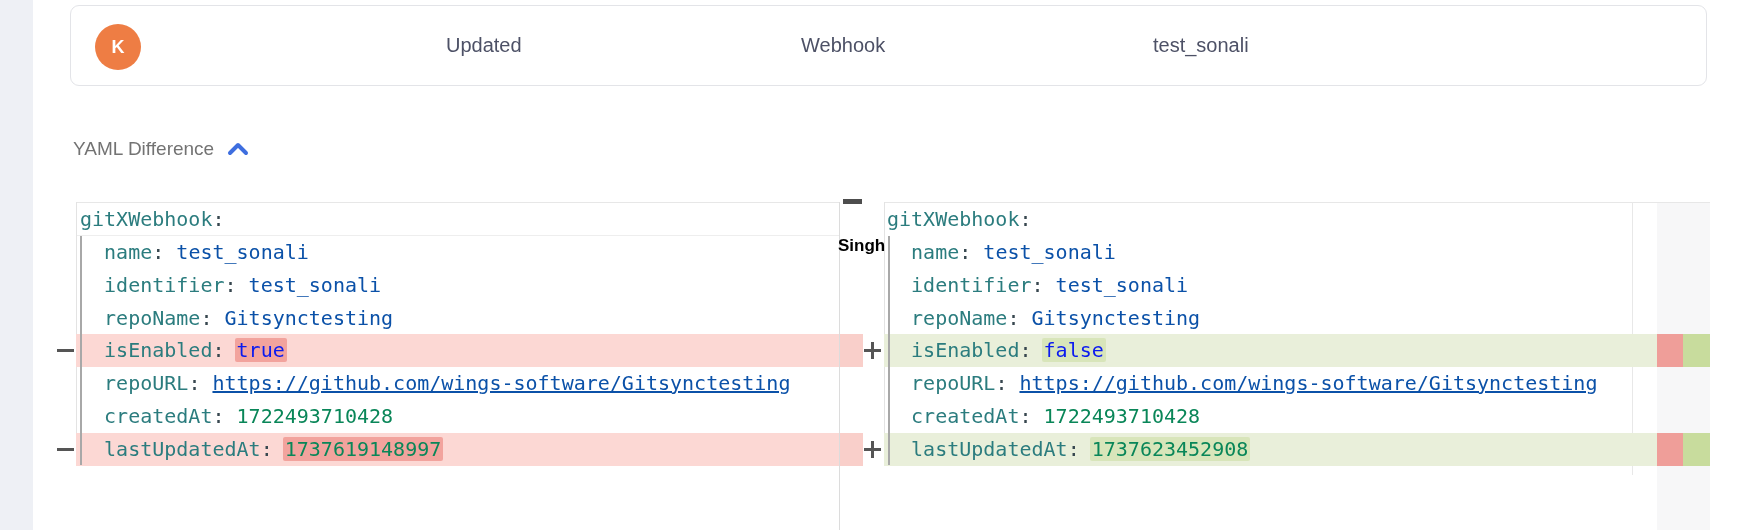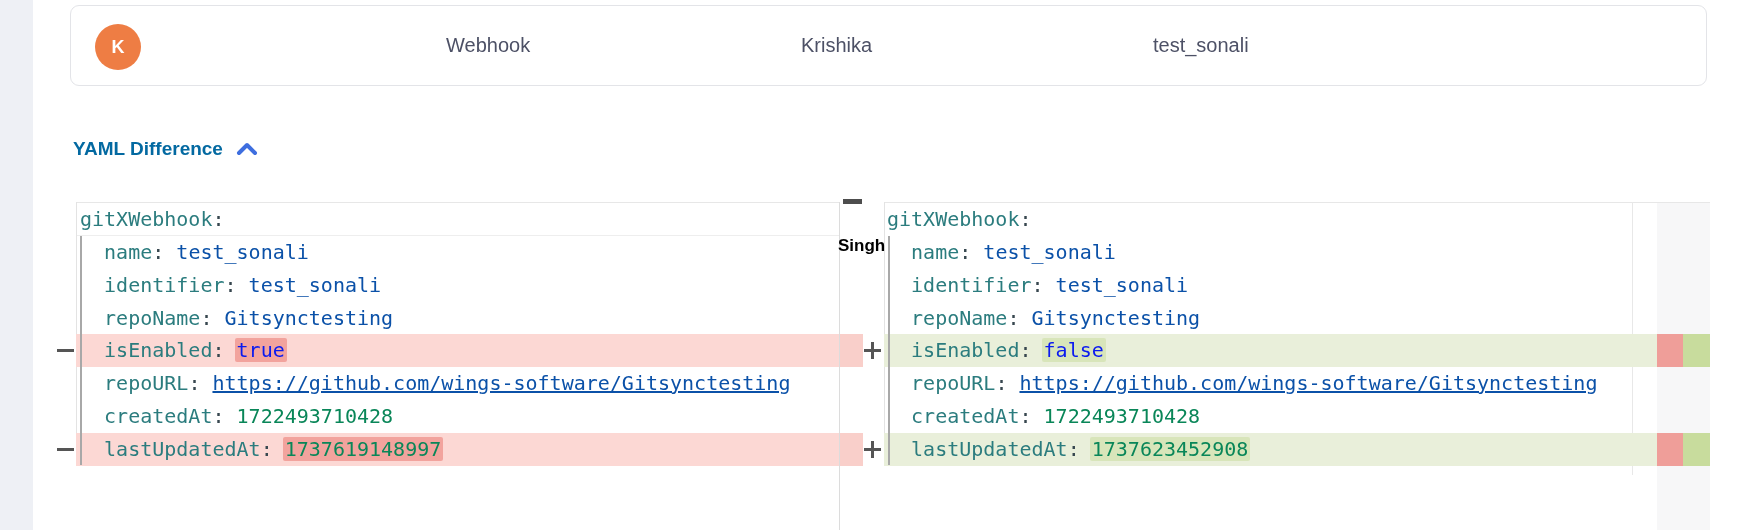--- a/index.html
+++ b/index.html
@@ -11,21 +11,21 @@
         border:1.5px solid #e3e4e8;border-radius:9px;box-sizing:border-box;}
   .avatar{position:absolute;left:24px;top:18px;width:46px;height:46px;border-radius:50%;
           display:flex;align-items:center;justify-content:center;
           color:#fff;font-weight:700;font-size:18px;}
   .cell{position:absolute;top:0;height:78px;display:flex;align-items:center;
         font-size:20px;color:#4d5166;}
   .c-name{left:82px;} .c-action{left:375px;} .c-type{left:730px;} .c-res{left:1082px;}
   
   .section-head{position:absolute;left:73px;top:131px;height:36px;display:flex;
                 align-items:center;gap:13px;}
-  .section-title{font-size:19px;font-weight:700;color:#0369a1;}
+  .section-title{font-size:19px;font-weight:400;color:#737373;}
   .chev{display:block;}
   
   .hline,.vline{position:absolute;}
   .ed-row{position:absolute;height:33px;line-height:33px;white-space:pre;
           font-family:"DejaVu Sans Mono","Liberation Mono",monospace;font-size:20px;color:#333;}
   .row-l{left:76px;width:763px;padding-left:4px;box-sizing:border-box;}
   .row-r{left:884px;width:773px;padding-left:3px;box-sizing:border-box;}
   .tok-key{}
   .tok-colon{}
   .tok-str{}
@@ -41,22 +41,22 @@
 </style>
 </head>
 <body>
 
 <div class="stage">
 
   <div class="left-rail"></div>
 
   <div class="card">
     <div class="avatar" style="background: rgb(238, 125, 68);">K</div>
-    <div class="cell c-action">Webhook</div>
-    <div class="cell c-type">Krishika</div>
+    <div class="cell c-action">Updated</div>
+    <div class="cell c-type">Webhook</div>
     <div class="cell c-res">test_sonali</div>
   </div>
 
   <div class="section-head">
     <span class="section-title">YAML Difference</span>
     <svg class="chev" width="22" height="14" viewBox="0 0 22 14">
       <polyline points="3,11 11,3 19,11" fill="none" stroke="#3e6edf" stroke-width="4" stroke-linecap="round" stroke-linejoin="round"></polyline>
     </svg>
   </div>
 

